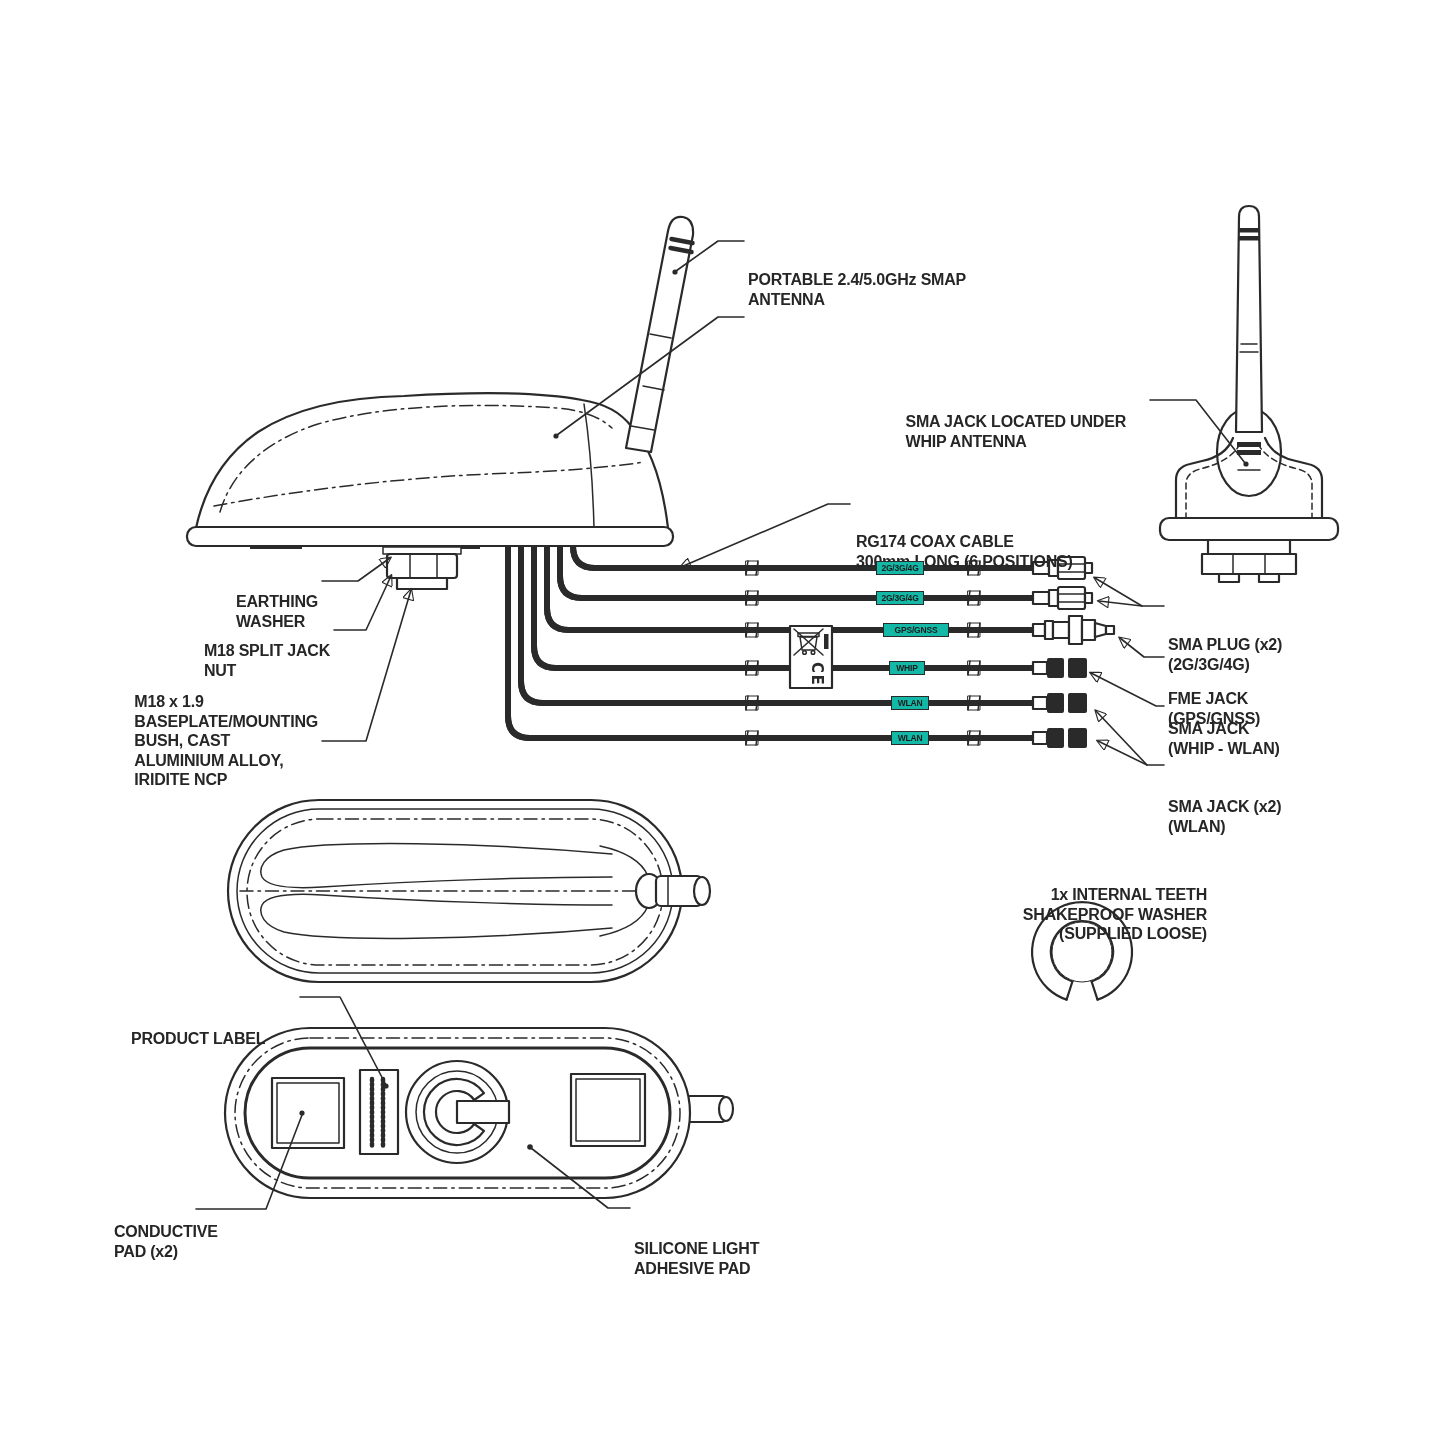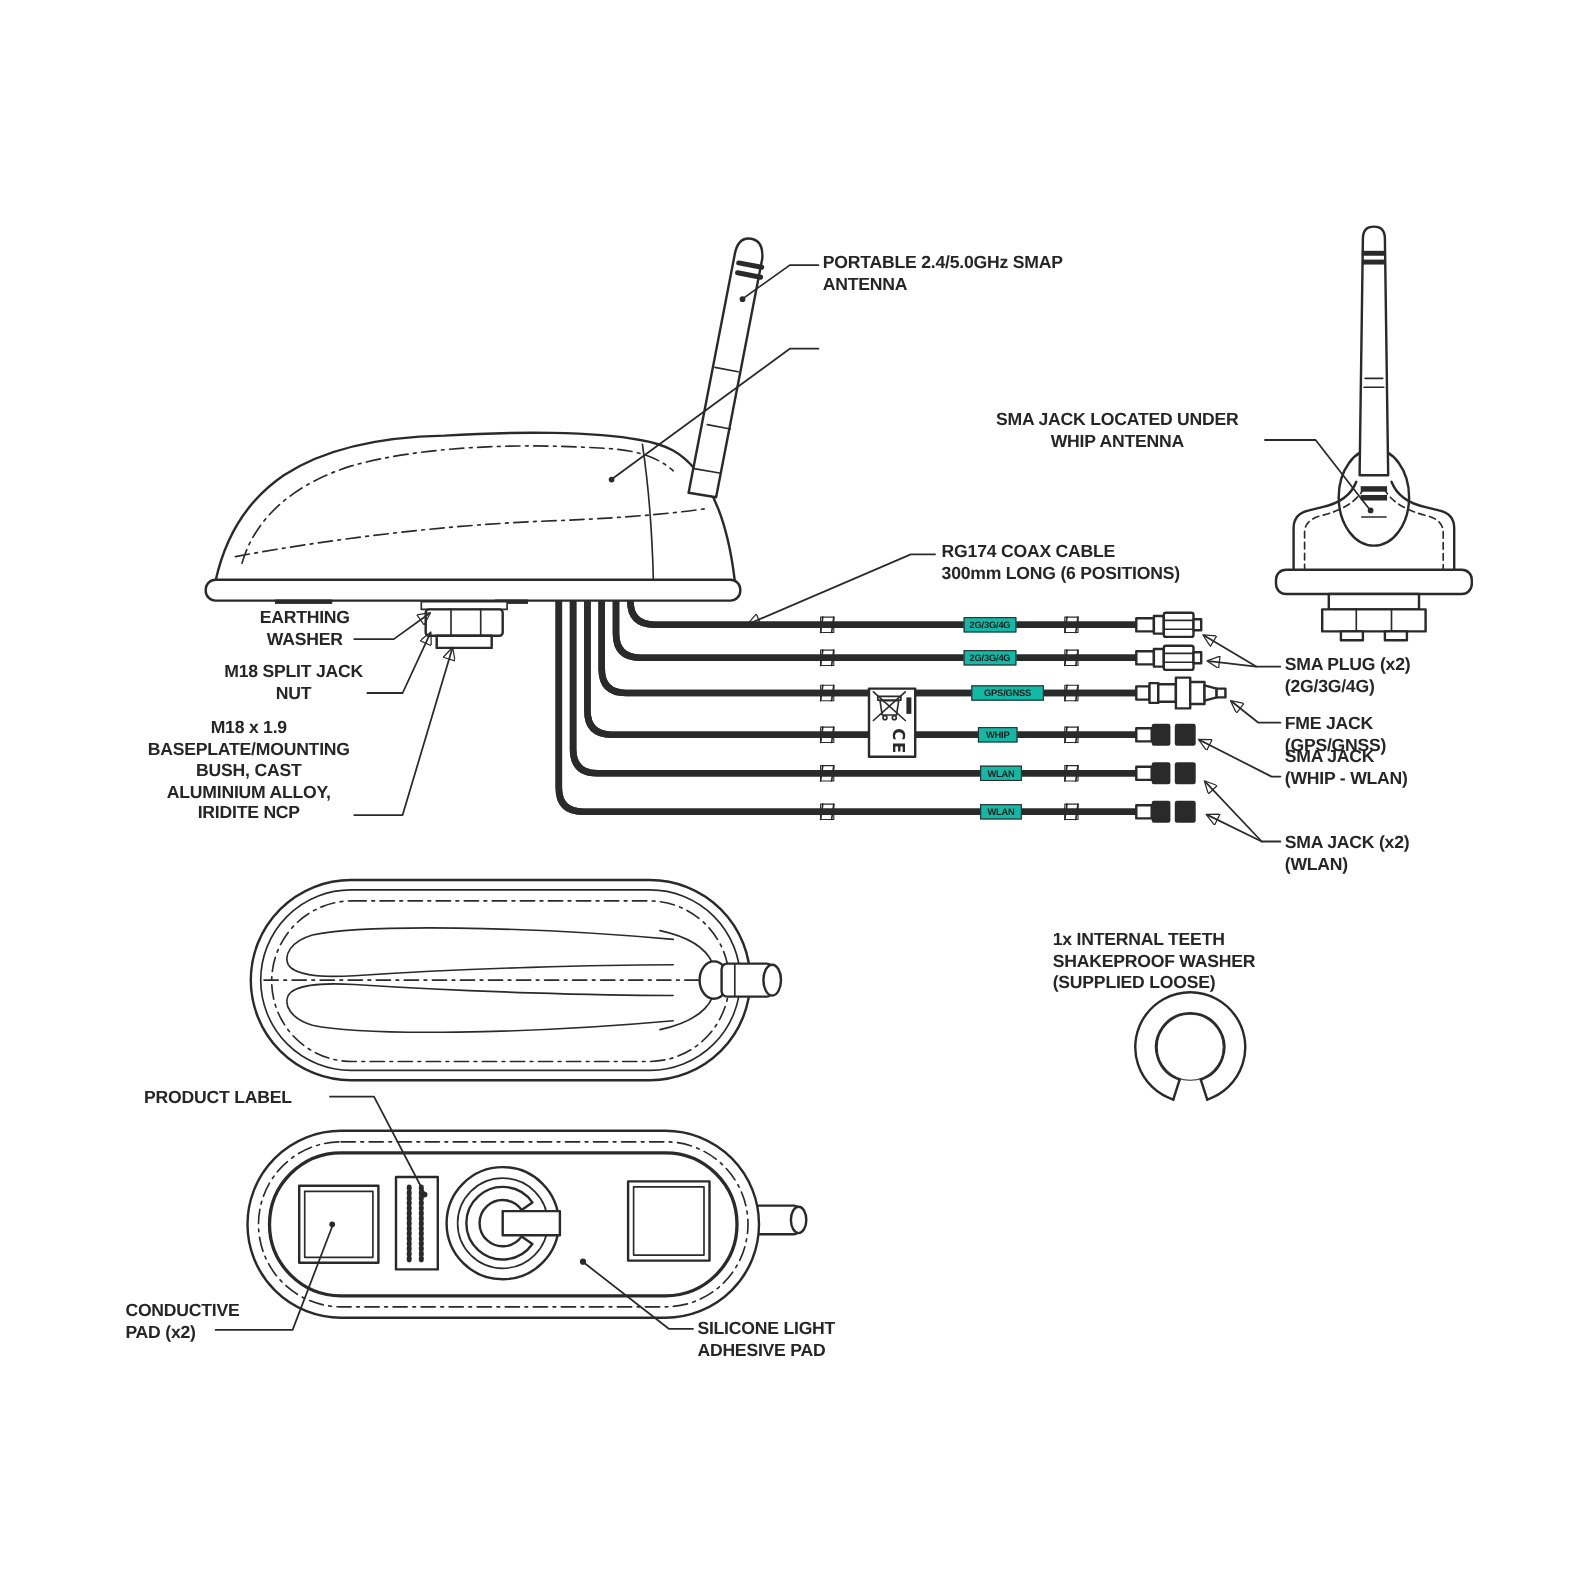--- a/index.html
+++ b/index.html
@@ -15,23 +15,23 @@
   .dd{stroke-dasharray:13 5 2.5 5}
   .dash{stroke-dasharray:6 4}
   .lead{stroke-width:1.6}
   .cbl{stroke-width:6}
   .cbl-i{stroke:#ffffff;stroke-width:3}
   .bl{stroke-width:4.5}
   .dotln{stroke-width:4.5;stroke-dasharray:2 2.6}
   .teeth{stroke-width:11;stroke-dasharray:7.5 6}
   .cetxt{font:700 15px "DejaVu Sans",sans-serif;fill:#2a2a2a;stroke:none;letter-spacing:1.5px}
   .lbl{position:absolute;font:700 16px/19.5px "Liberation Sans",sans-serif;color:#262626;
-       letter-spacing:-0.2px;white-space:pre-line;}
-  .r{text-align:center}
-  .c{text-align:left}
+       letter-spacing:-0.2px;white-space:pre-line;margin-top:40px;}
+  .r{text-align:left}
+  .c{text-align:right}
   .tag{position:absolute;box-sizing:border-box;border:1.6px solid #2a2a2a;background:#14b8a6;
        color:#1c1c1c;font:700 8.5px/1 "Liberation Sans",sans-serif;display:flex;align-items:center;
        justify-content:center;letter-spacing:-0.2px;overflow:hidden}
 </style>
 </head>
 <body>
 
 <div class="canvas">
 
 <svg width="1445" height="1445" viewBox="0 0 1445 1445">

